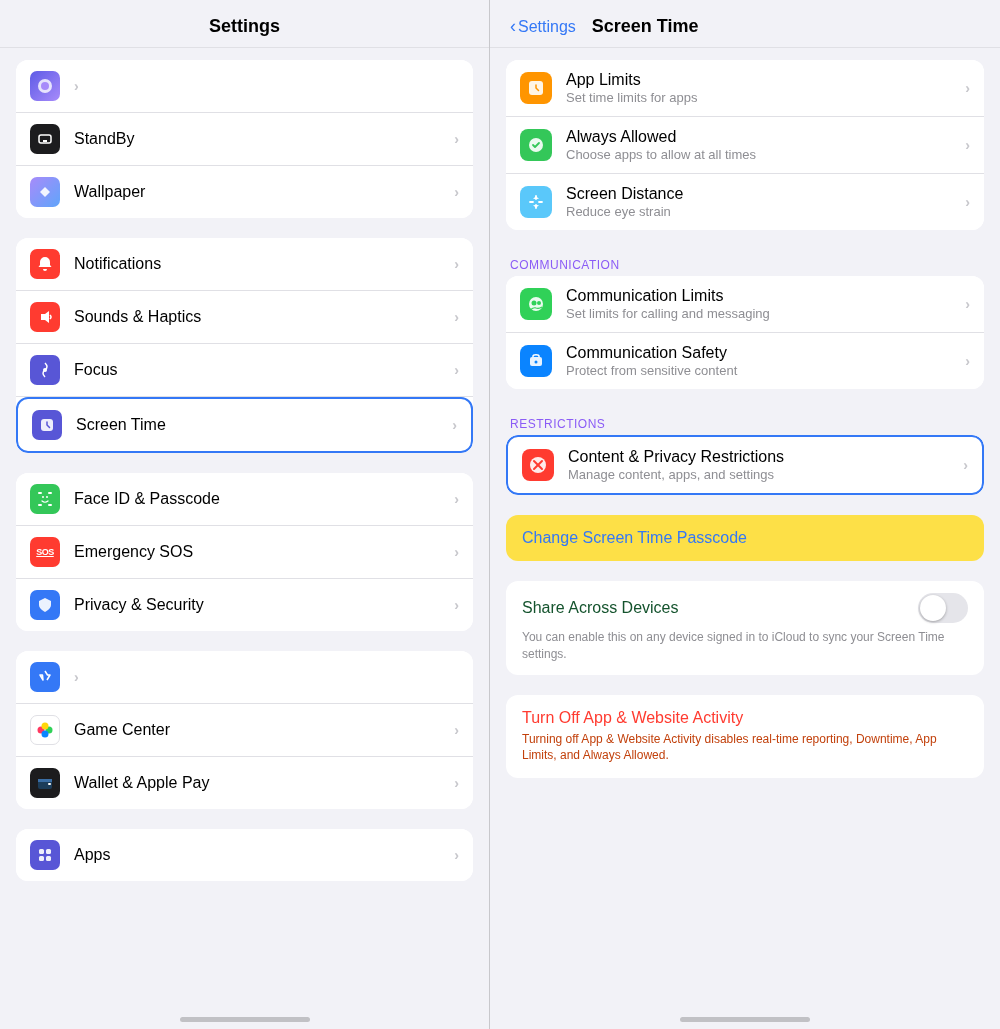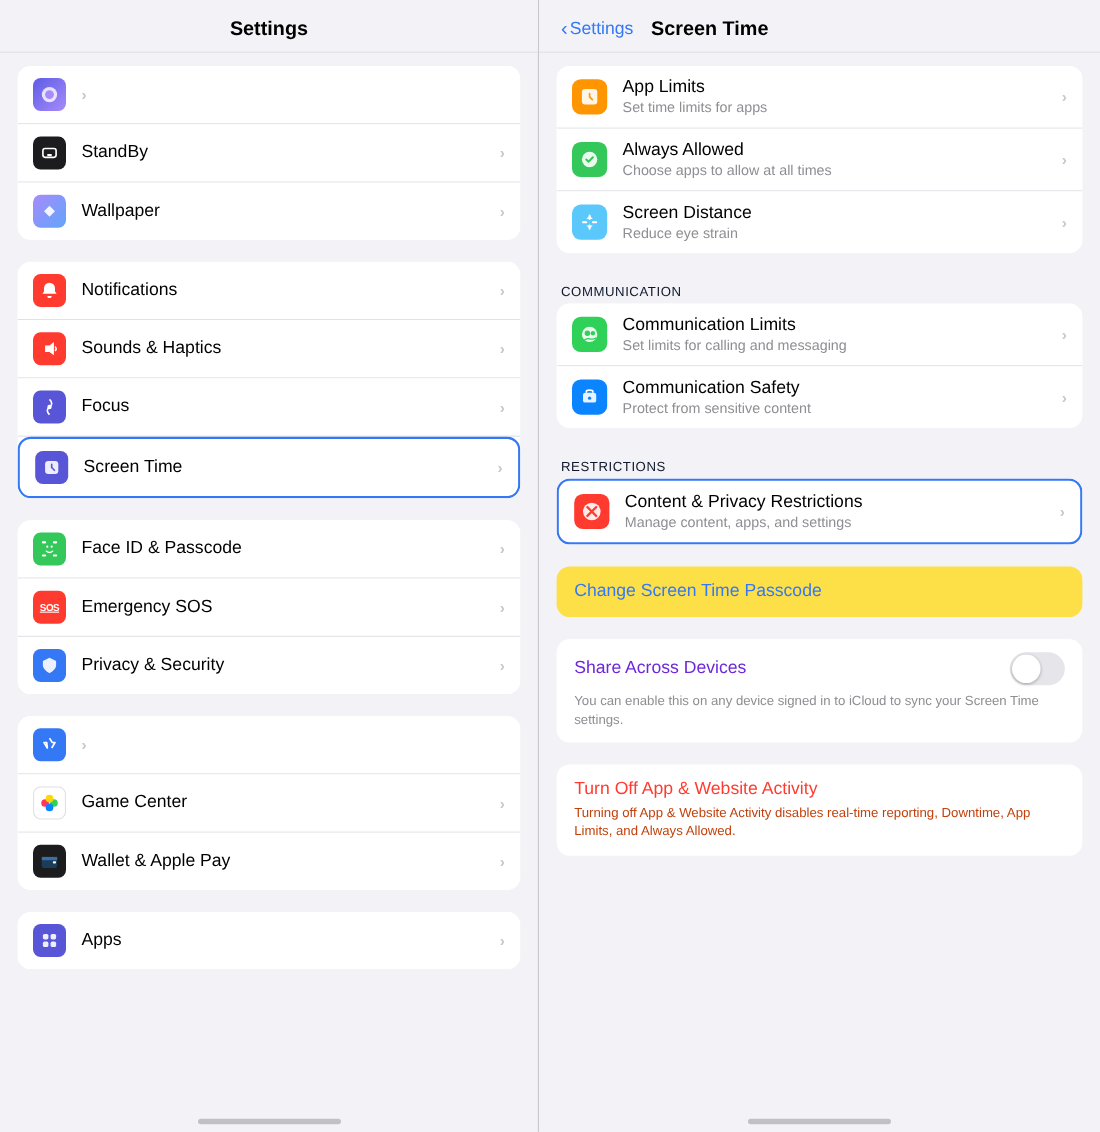--- a/index.html
+++ b/index.html
@@ -200,21 +200,21 @@
 
     .right-item .r-text .r-subtitle {
       font-size: 13px;
       color: #8e8e93;
       display: block;
       margin-top: 1px;
     }
 
     .section-label {
       font-size: 12px;
-      color: #0f172a;
+      color: #8b5cf6;
       font-weight: 500;
       letter-spacing: 0.5px;
       text-transform: uppercase;
       padding: 8px 4px 4px;
     }
 
     
     .toggle {
       width: 50px;
       height: 30px;
@@ -282,21 +282,21 @@
     }
 
     .share-row-top {
       display: flex;
       align-items: center;
       justify-content: space-between;
     }
 
     .share-row-top .share-label {
       font-size: 16px;
-      color: #6d28d9;
+      color: #14532d;
     }
 
     .share-row-desc {
       font-size: 12px;
       color: #8e8e93;
       margin-top: 6px;
       line-height: 1.4;
     }
 
     

